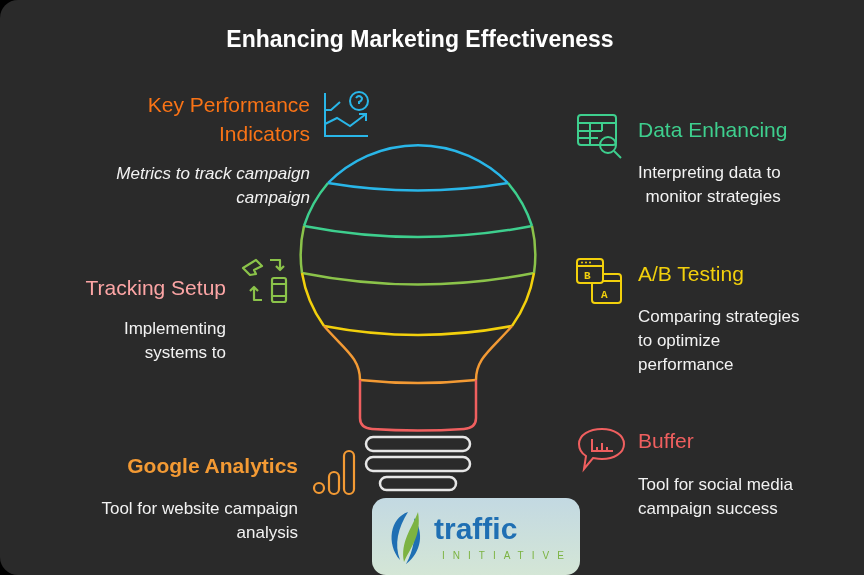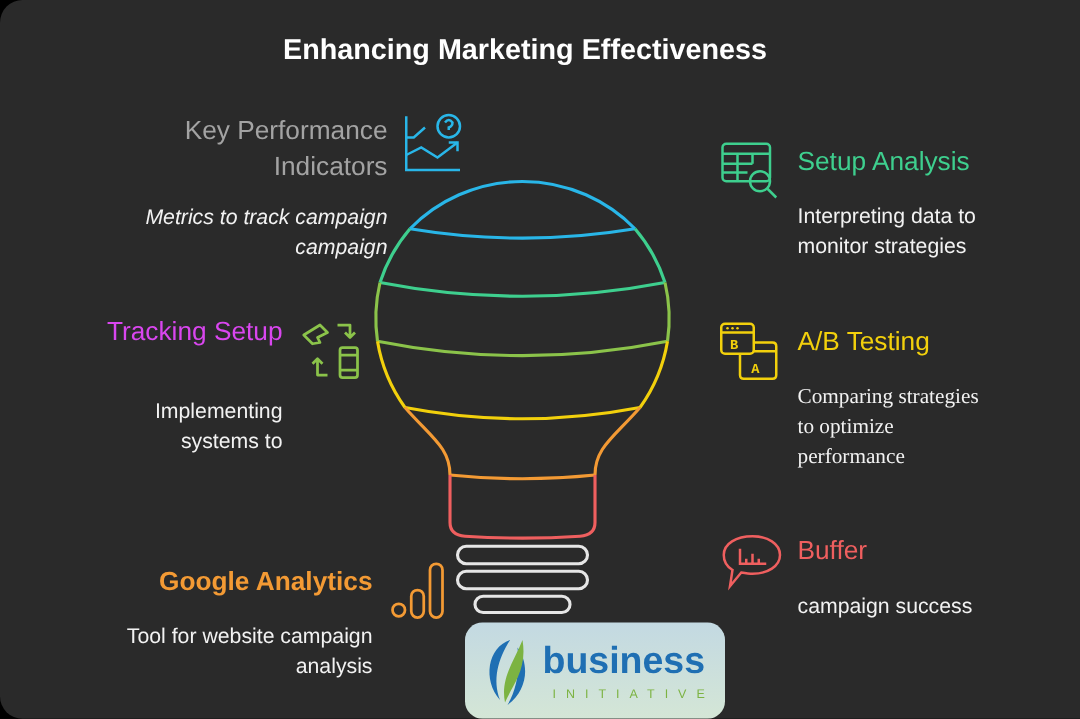--- a/index.html
+++ b/index.html
@@ -44,21 +44,21 @@
     <path d="M512,326 C491,350 476,358 476,380" fill="none" stroke="#f39a34" stroke-width="2.5"></path>
     <path d="M360,380 Q418,386 476,380" fill="none" stroke="#f39a34" stroke-width="2.5"></path>
 
     <path d="M360,380 L360,418 Q360,428 372,429 Q418,432 464,429 Q476,428 476,418 L476,380" fill="none" stroke="#ef5f5f" stroke-width="2.5"></path>
 
     <rect x="366" y="437" width="104" height="14" rx="7" fill="none" stroke="#e6e6e6" stroke-width="2.5"></rect>
     <rect x="366" y="457" width="104" height="14" rx="7" fill="none" stroke="#e6e6e6" stroke-width="2.5"></rect>
     <rect x="380" y="477" width="76" height="13" rx="6.5" fill="none" stroke="#e6e6e6" stroke-width="2.5"></rect>
   </svg>
 
-  <div class="heading right" style="left:80px; width:230px; top:90px; line-height:29px; color:#a3a3a3;">
+  <div class="heading right" style="left:80px; width:230px; top:90px; line-height:29px; color:#f97316;">
     <div>Key Performance</div>
     <div>Indicators</div>
   </div>
   <svg class="icon" style="left:322px; top:90px;" width="50" height="50">
     <g fill="none" stroke="#29b6e8" stroke-width="2">
       <path d="M3,3 V46 H46"></path>
       <path d="M3,20 H9 L18,12"></path>
       <circle cx="37" cy="11" r="9"></circle>
       <path d="M34,8 Q37,4 40,8 Q40,11 37,12 V14"></path>
       <path d="M3,34 L15,28 L28,36 L44,24"></path>
@@ -71,27 +71,27 @@
   </div>
 
   <svg class="icon" style="left:576px; top:113px;" width="48" height="48">
     <g fill="none" stroke="#3ecf8e" stroke-width="2">
       <rect x="2" y="2" width="38" height="30" rx="3"></rect>
       <path d="M2,10 H40 M2,18 H26 M2,25 H22 M14,10 V32 M26,10 V18"></path>
       <circle cx="32" cy="32" r="8"></circle>
       <path d="M38,38 L45,45"></path>
     </g>
   </svg>
-  <div class="heading" style="left:638px; top:118px; color:#3ecf8e;">Setup Analysis</div>
-  <div class="desc" style="left:638px; top:161px;">
+  <div class="heading" style="left:638px; top:118px; color:#3ecf8e;">Data Enhancing</div>
+  <div class="desc" style="left:638px; top:161px;text-align:right;">
     <div>Interpreting data to</div>
     <div>monitor strategies</div>
   </div>
 
-  <div class="heading right" style="left:40px; width:186px; top:254px; color:#d946ef;text-align:right;">Tracking Setup</div>
+  <div class="heading right" style="left:40px; width:186px; top:276px; color:#fca5a5;text-align:right;">Tracking Setup</div>
   <svg class="icon" style="left:240px; top:254px;" width="50" height="50">
     <g fill="none" stroke="#8bc34a" stroke-width="2.2" stroke-linejoin="round">
       <path d="M3,14 L16,6 L22,12 L14,16 L16,20 L10,21 Z"></path>
       <path d="M30,6 H40 V16 M36,12 L40,16 L44,12"></path>
       <path d="M22,46 H14 V33 M10,37 L14,33 L18,37"></path>
       <rect x="32" y="24" width="14" height="24" rx="2"></rect>
       <path d="M32,30 H46 M32,42 H46"></path>
     </g>
   </svg>
   <div class="desc right" style="left:40px; width:186px; top:317px;">
@@ -106,21 +106,21 @@
       <path d="M29,18 H44 Q47,18 47,21 V44 Q47,47 44,47 H21 Q18,47 18,44 V27"></path>
       <path d="M29,25 H47"></path>
     </g>
     <text x="10" y="23" font-size="11" font-weight="bold" fill="#f2d00c" font-family="Liberation Mono, monospace">B</text>
     <text x="27" y="42" font-size="11" font-weight="bold" fill="#f2d00c" font-family="Liberation Mono, monospace">A</text>
     <circle cx="8" cy="6.5" r="1" fill="#f2d00c"></circle>
       <circle cx="12" cy="6.5" r="1" fill="#f2d00c"></circle>
       <circle cx="16" cy="6.5" r="1" fill="#f2d00c"></circle>
   </svg>
   <div class="heading" style="left:638px; top:262px; color:#f2d00c;">A/B Testing</div>
-  <div class="desc" style="left:638px; top:305px;font-family:Liberation Serif, serif;">
+  <div class="desc" style="left:638px; top:305px;">
     <div>Comparing strategies</div>
     <div>to optimize</div>
     <div>performance</div>
   </div>
 
   <div class="heading right" style="left:60px; width:238px; top:454px; color:#f39a34;font-weight:bold;">Google Analytics</div>
   <svg class="icon" style="left:310px; top:448px;" width="50" height="50">
     <g fill="none" stroke="#f39a34" stroke-width="2.2">
       <circle cx="9" cy="40" r="5"></circle>
       <rect x="19" y="24" width="10" height="22" rx="5"></rect>
@@ -133,25 +133,26 @@
   </div>
 
   <svg class="icon" style="left:576px; top:425px;" width="52" height="50">
     <g fill="none" stroke="#ef5f5f" stroke-width="2">
       <path d="M26,4 C38,4 48,10 48,19 C48,28 38,34 26,34 C23,34 20,33.5 17,33 L8,44 L10,31 C5,28 3,24 3,19 C3,10 13,4 26,4 Z"></path>
       <path d="M16,14 V26 H37 M21,22 V26 M26,18 V26 M31,22 V26"></path>
     </g>
   </svg>
   <div class="heading" style="left:638px; top:429px; color:#ef5f5f;">Buffer</div>
   <div class="desc" style="left:638px; top:473px;">
+    <div>Tool for social media</div>
     <div>campaign success</div>
   </div>
 
   <div class="logo">
     <svg style="position:absolute; left:12px; top:10px;" width="50" height="60">
       <path d="M24,4 C6,10 2,36 16,52 C10,36 14,20 24,4 Z" fill="#1f6fb3"></path>
       <path d="M30,10 C40,24 38,44 22,56 C30,42 32,26 30,10 Z" fill="#1f6fb3"></path>
       <path d="M34,4 C28,20 16,34 20,54 C26,40 38,28 34,4 Z" fill="#7cb342"></path>
     </svg>
-    <div class="logo-word">business</div>
+    <div class="logo-word">traffic</div>
     <div class="logo-sub">INITIATIVE</div>
   </div>
 </div>
 
 </body></html>

